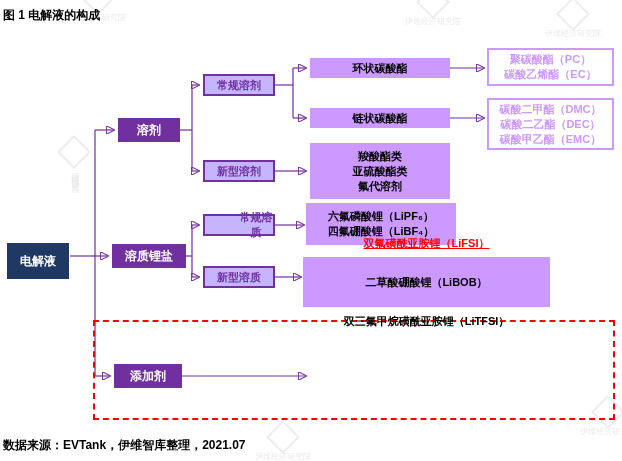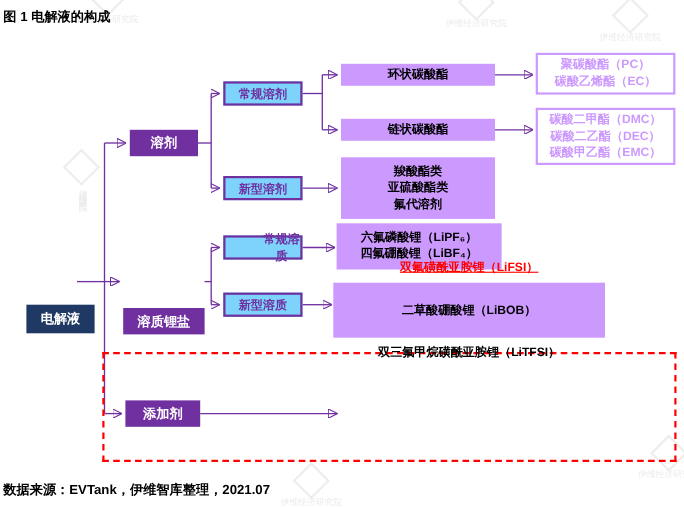--- a/index.html
+++ b/index.html
@@ -8,21 +8,21 @@
     position:relative; width:622px; height:461px; background:#fff;
     overflow:hidden; font-family:"Liberation Sans", sans-serif;
   }
   .fig-title { position:absolute; left:3px; top:7px; font-size:12px; font-weight:bold; color:#000; }
   .source { position:absolute; left:3px; top:437px; font-size:12px; font-weight:bold; color:#000; }
 
   .node { position:absolute; display:flex; flex-direction:column; align-items:center;
           justify-content:center; text-align:center; font-weight:bold; }
   .node-root   { background:#1F3864; color:#fff; font-size:12px; }
   .node-branch { background:#7030A0; color:#fff; font-size:12px; }
-  .node-mid    { background:#7dd3fc; border:2px solid #7030A0; color:#7030A0; font-size:11px; }
+  .node-mid    { background:#c4b5fd; border:2px solid #7030A0; color:#7030A0; font-size:11px; }
   .node-leaf   { background:#CC99FF; color:#000; font-size:11px; line-height:15px; }
   .node-right  { background:#fff; border:2px solid #CC99FF; color:#CC99FF; font-size:11px; line-height:15px; }
   .node-leaf div, .node-right div { white-space:nowrap; }
   .highlight-red { color:#FF0000; text-decoration:underline; }
 
   .dashed-frame { position:absolute; left:93px; top:320px; width:522px; height:100px;
                   border:2px dashed #FF0000; }
 
   svg.connectors { position:absolute; left:0; top:0; width:622px; height:461px; }
   svg.connectors path { stroke:#7030A0; stroke-width:1.2; fill:none; }
@@ -96,24 +96,24 @@
     <path d="M275 277 H301" marker-end="url(#arrow)"></path>
 
     <path d="M182 376 H306" marker-end="url(#arrow)"></path>
   </svg>
 
   <div class="dashed-frame"></div>
 
   <div class="fig-title">图 1 电解液的构成</div>
   <div class="source">数据来源：EVTank，伊维智库整理，2021.07</div>
 
-  <div class="node node-root" style="left:24px; top:243px; width:62px; height:26px;margin-top:34px;">电解液</div>
+  <div class="node node-root" style="left:7px; top:243px; width:62px; height:36px;">电解液</div>
 
   <div class="node node-branch" style="left:118px; top:118px; width:62px; height:24px;">溶剂</div>
-  <div class="node node-branch" style="left:112px; top:244px; width:74px; height:24px;margin-top:36px;">溶质锂盐</div>
+  <div class="node node-branch" style="left:112px; top:244px; width:74px; height:24px;">溶质锂盐</div>
   <div class="node node-branch" style="left:114px; top:364px; width:68px; height:24px;">添加剂</div>
 
   <div class="node node-mid" style="left:203px; top:74px; width:72px; height:22px;">常规溶剂</div>
   <div class="node node-mid" style="left:203px; top:160px; width:72px; height:22px;">新型溶剂</div>
   <div class="node node-mid" style="left:203px; top:214px; width:72px; height:22px;padding-left:34px;">常规溶质</div>
   <div class="node node-mid" style="left:203px; top:266px; width:72px; height:22px;">新型溶质</div>
 
   <div class="node node-leaf" style="left:310px; top:58px; width:140px; height:20px;">环状碳酸酯</div>
   <div class="node node-leaf" style="left:310px; top:108px; width:140px; height:20px;">链状碳酸酯</div>
 

